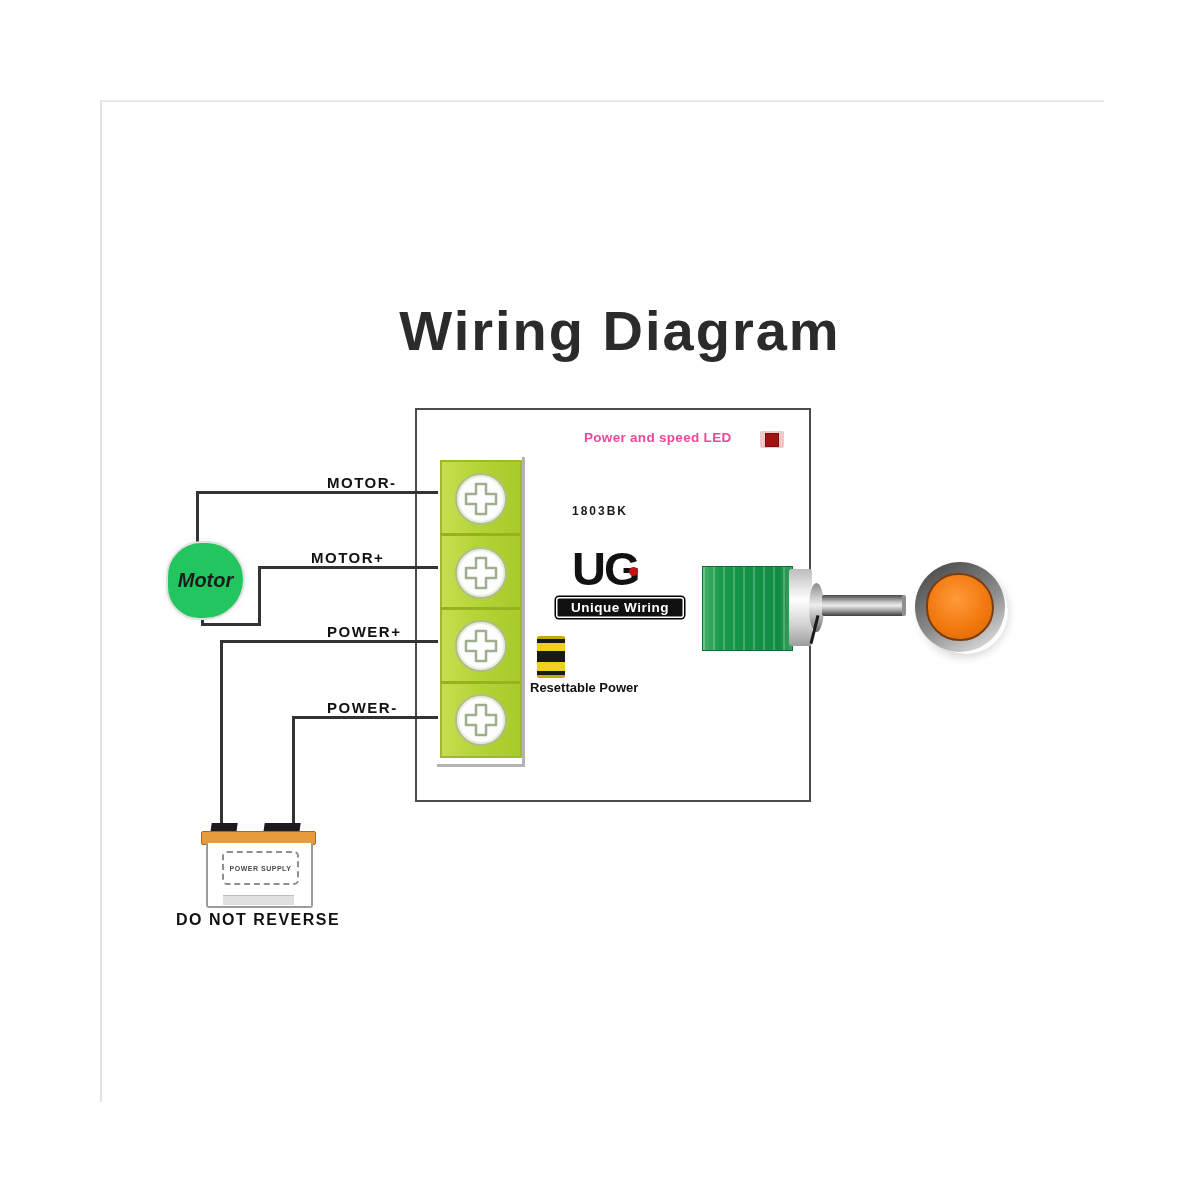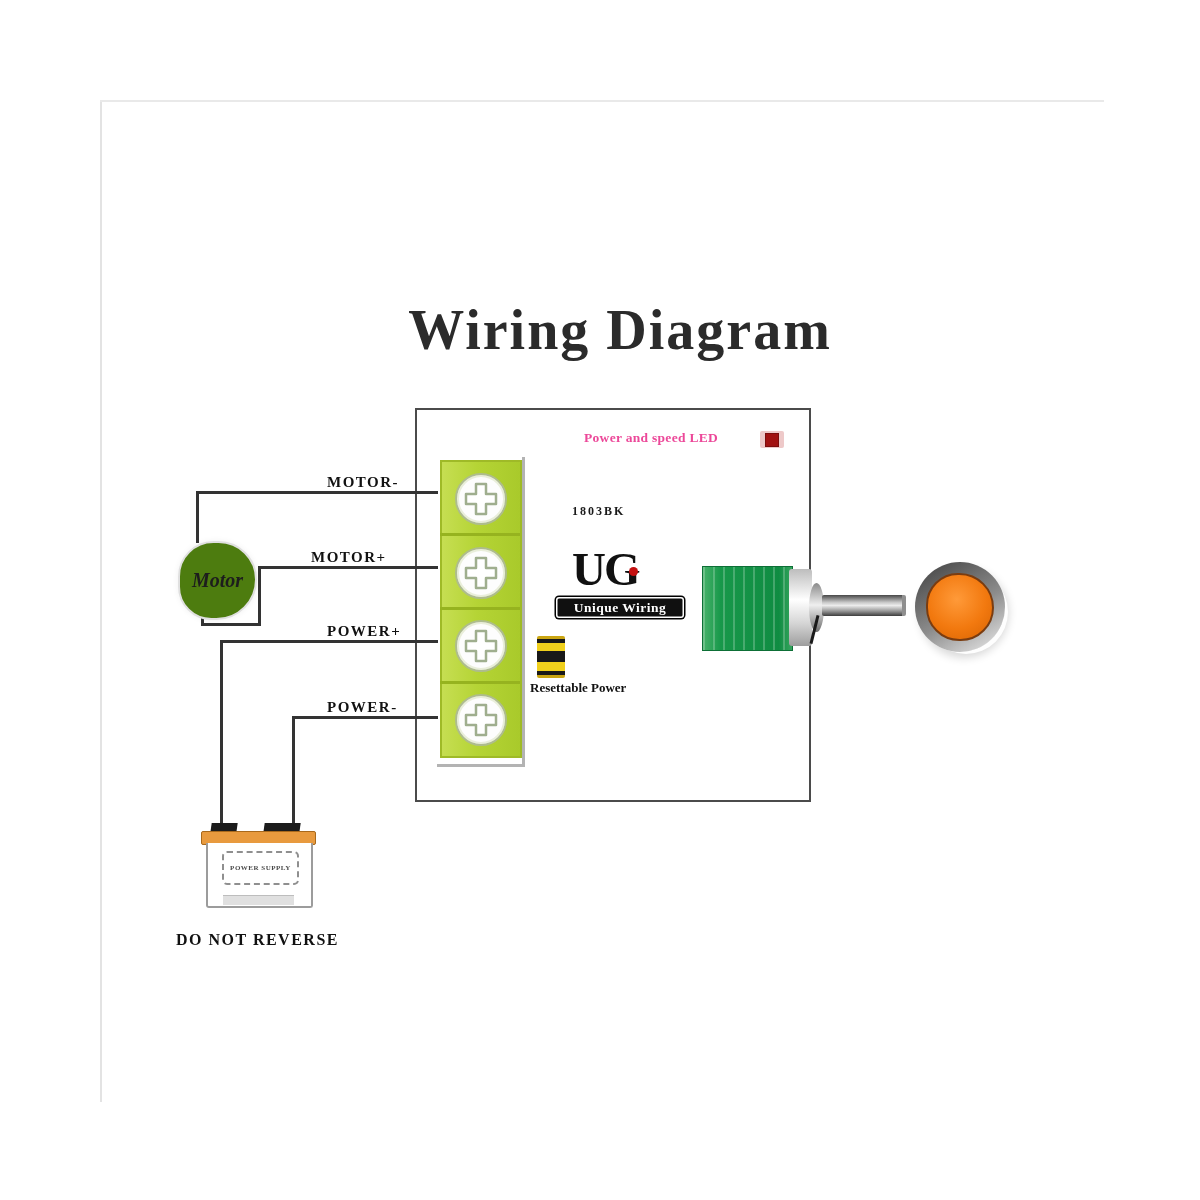--- a/index.html
+++ b/index.html
@@ -1,17 +1,17 @@
 <!DOCTYPE html>
 <html style="--c-terminal_green: #b5d435; --c-pot_green: #17984a; --c-knob_orange: #f2790f; --c-led_red: #a11212; --c-battery_orange: #e89a3e; --c-fuse_yellow: #f0d01c; --c-wire: #333333;"><head>
 <meta charset="utf-8">
 <style>
   html,body{margin:0;padding:0;background:#fff;}
   #canvas{position:relative;width:1200px;height:1200px;background:#ffffff;overflow:hidden;
-          font-family:Liberation Serif, serif;color:#222;}
+          font-family:Liberation Sans, sans-serif;color:#222;}
   .abs{position:absolute;}
 
   
   .frame-left{left:100px;top:100px;width:2px;height:1002px;background:#e3e3e3;}
   .frame-top{left:100px;top:100px;width:1004px;height:2px;background:#e9e9e9;}
 
   
   .title{left:340px;top:298px;width:560px;text-align:center;font-size:56px;font-weight:bold;
          color:#2b2b2b;letter-spacing:2px;}
 
@@ -80,38 +80,38 @@
         box-shadow:6px 5px 0 -3px rgba(255,255,255,.95), 4px 6px 8px rgba(0,0,0,.15);
         display:flex;align-items:center;justify-content:center;}
   .knob-face{width:64px;height:64px;border-radius:48% 52% 50% 50%;
              border:2px solid #7a3c10;
              background:radial-gradient(circle at 45% 38%,#ff9a39,var(--c-knob_orange) 55%,#e06a06 85%,#c05803);}
 
   .pot-caption{left:898px;top:480px;width:164px;text-align:center;font-size:15px;font-weight:bold;
                color:#3a3a3a;line-height:21px;}
 
   
-  .motor{left:178px;top:541px;width:75px;height:75px;background:#4d7c0f;
+  .motor{left:166px;top:541px;width:75px;height:75px;background:#22c55e;
          border:2px solid #e0e0e0;border-radius:48% 52% 55% 45%;
          box-shadow:0 0 6px rgba(0,0,0,.06);
          display:flex;align-items:center;justify-content:center;}
   .motor span{font-size:20px;font-weight:bold;font-style:italic;color:#1d1d1d;}
 
   
   .bat-top{left:201px;top:831px;width:113px;height:12px;background:var(--c-battery_orange);
            border:1px solid #a8691c;border-radius:2px;}
   .bat-term{background:#1c1c1c;transform:skewX(-8deg);}
   .bat-body{left:206px;top:843px;width:103px;height:63px;background:#fff;border:2px solid #9c9c9c;
             border-top:none;border-radius:0 0 3px 3px;}
   .bat-label{left:222px;top:851px;width:73px;height:30px;border:2px dashed #8f8f8f;border-radius:5px;
              display:flex;align-items:center;justify-content:center;}
   .bat-label span{font-size:7px;font-weight:bold;color:#4a4a4a;letter-spacing:.5px;}
   .bat-strip{left:223px;top:895px;width:71px;height:9px;background:#e0e0e0;border-top:1px solid #bdbdbd;}
   .bat-warning{left:176px;top:911px;width:180px;font-size:16px;font-weight:bold;
-               letter-spacing:1.5px;color:#111;margin-top:20px;}
+               letter-spacing:1.5px;color:#111;}
 </style>
 </head>
 <body>
 
 <div id="canvas">
 
   <div class="abs frame-left"></div>
   <div class="abs frame-top"></div>
 
   <div class="abs title">Wiring Diagram</div>

